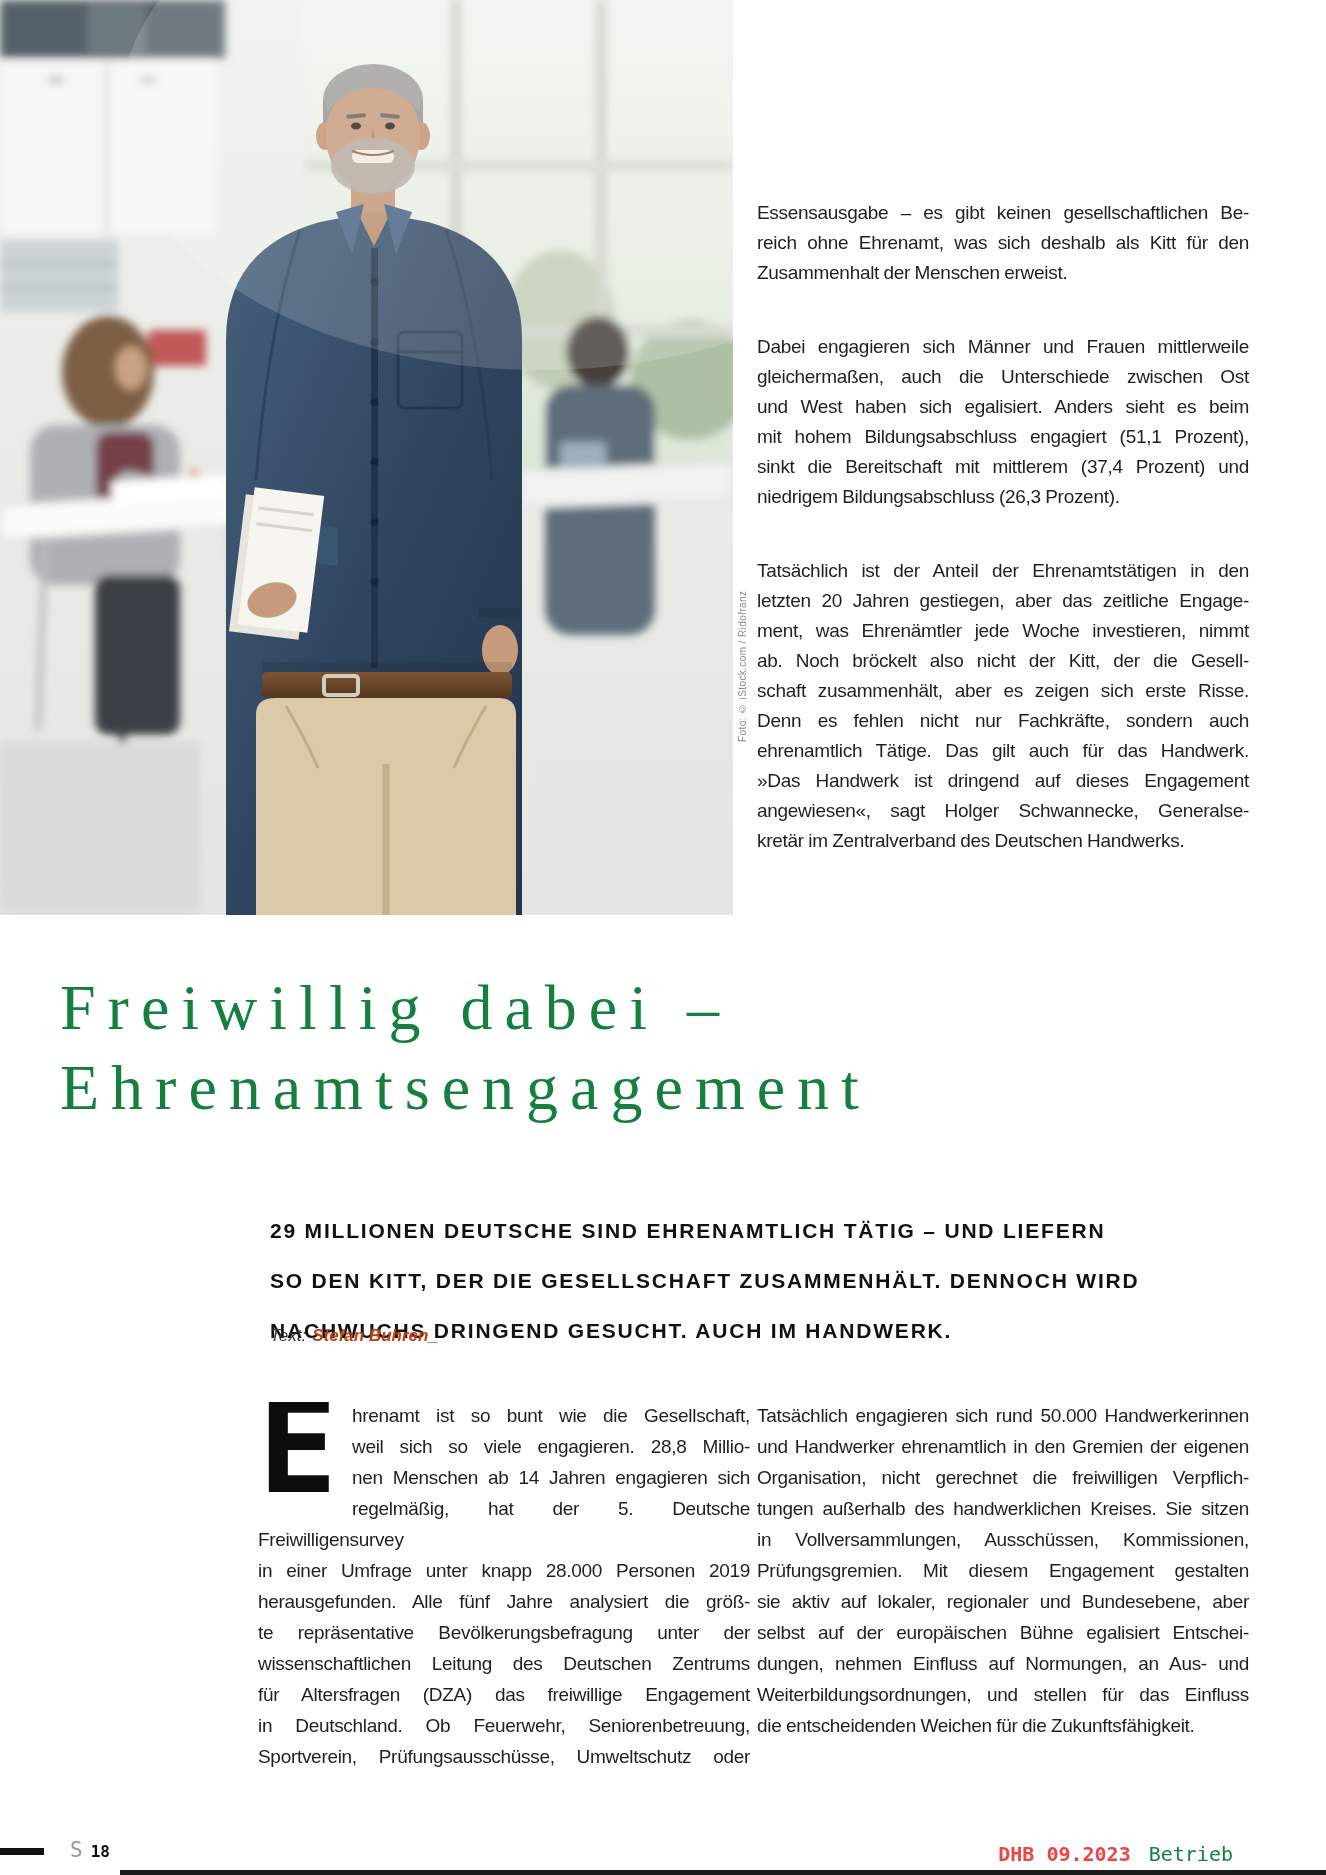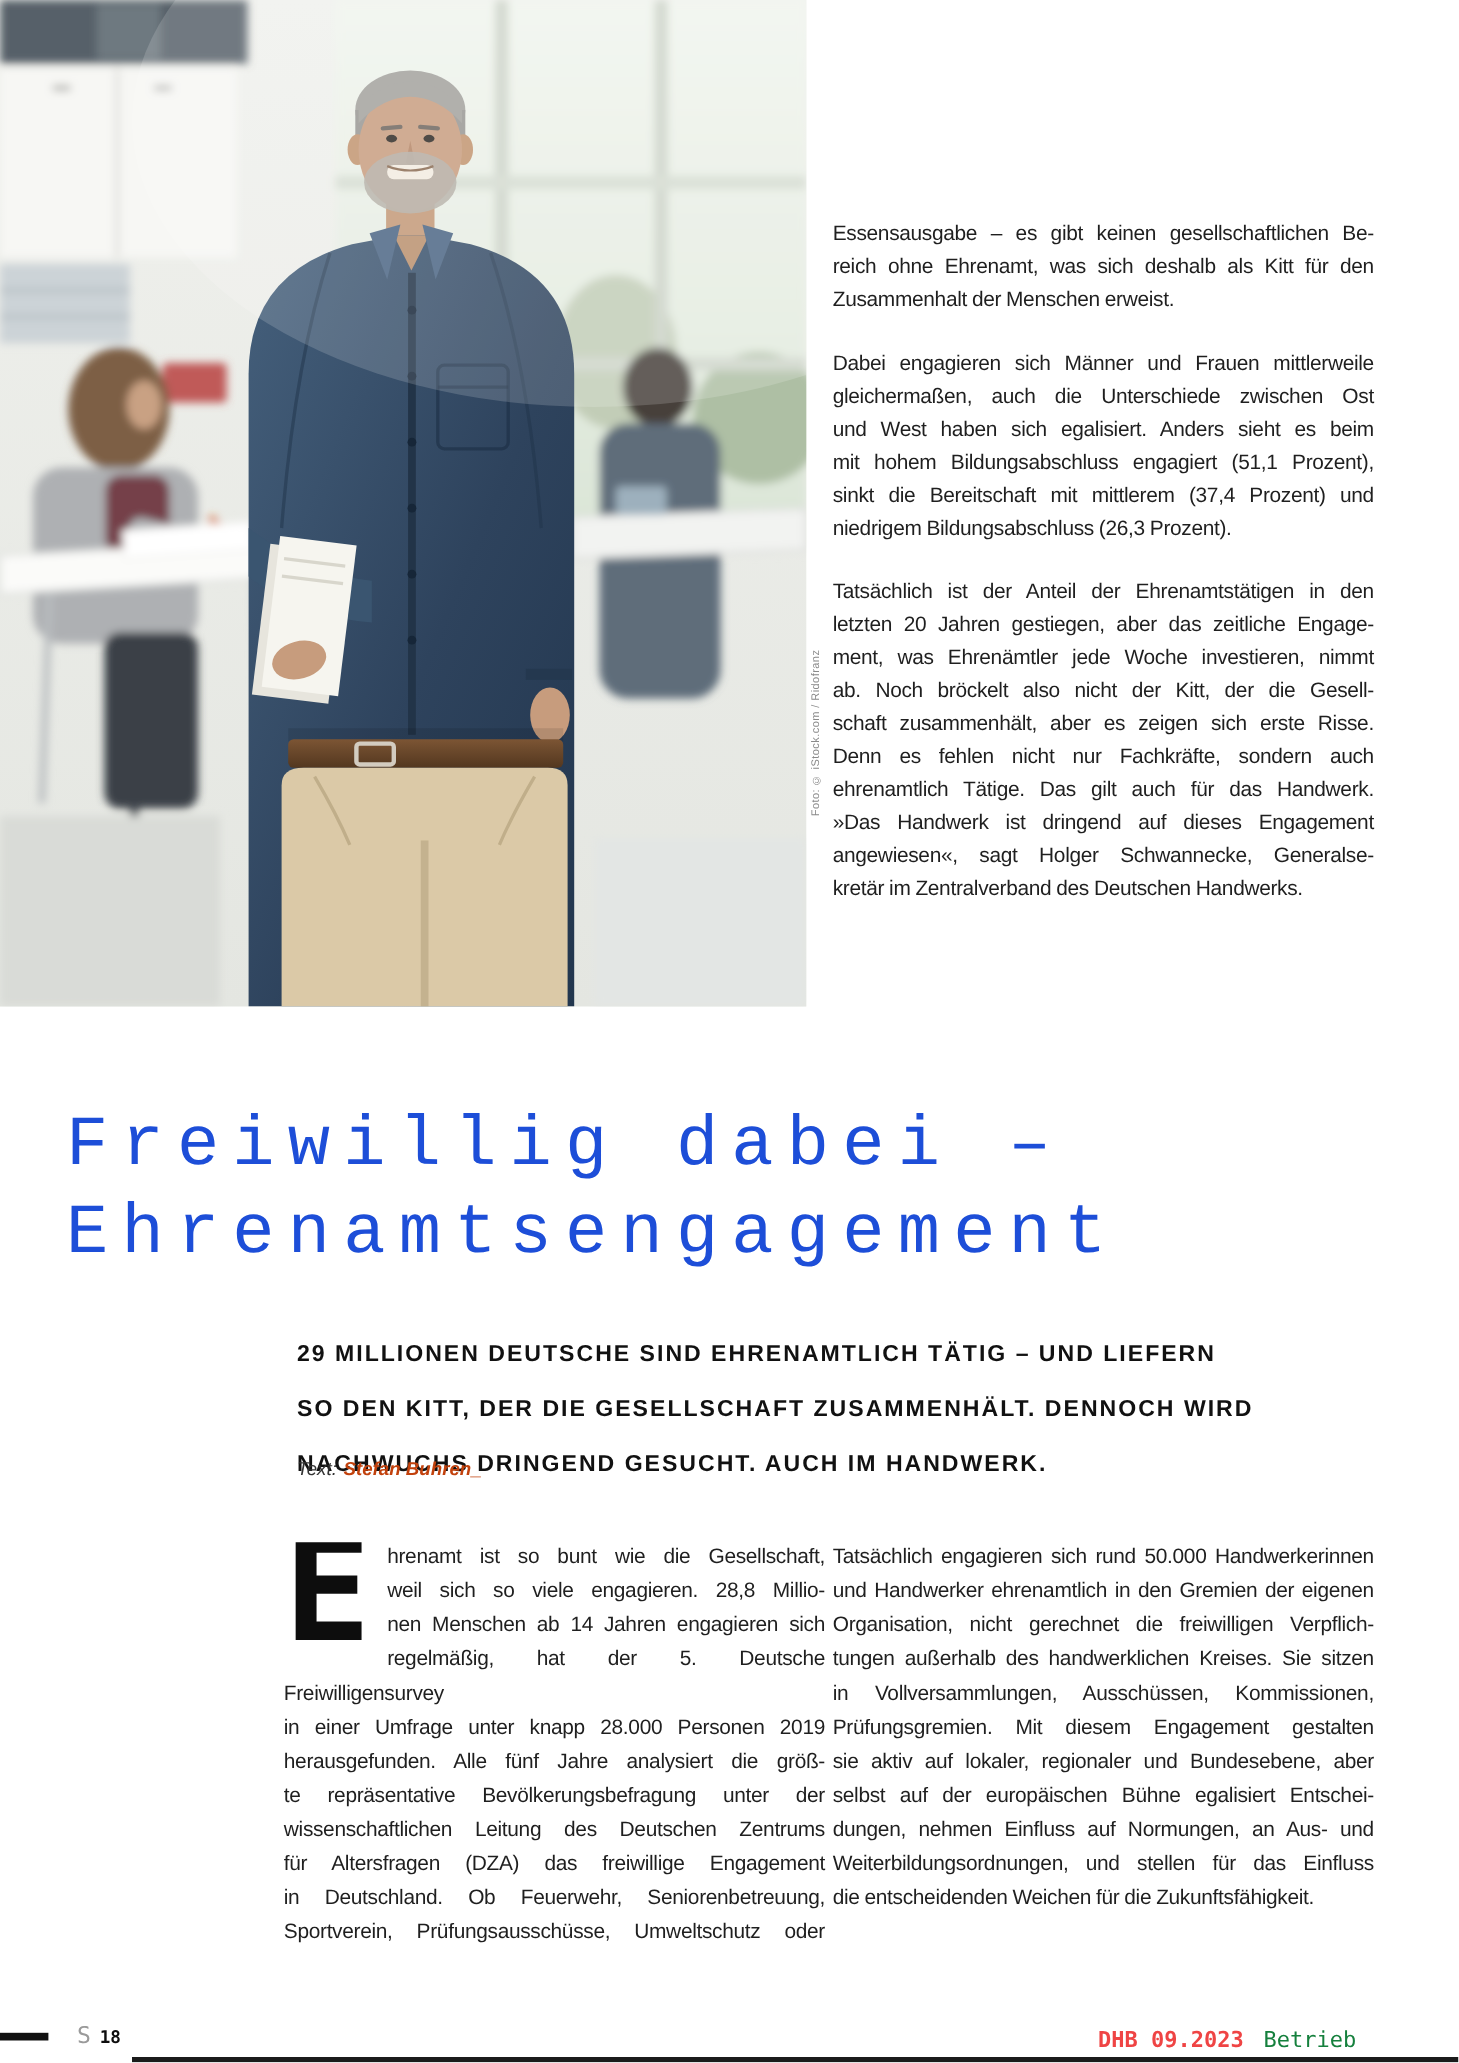--- a/index.html
+++ b/index.html
@@ -11,26 +11,26 @@
   .photo svg{display:block;}
   .photo-credit{position:absolute;left:737px;top:592px;height:150px;
         writing-mode:vertical-rl;transform:rotate(180deg);
         font-size:10px;color:#8a8a8a;letter-spacing:.4px;white-space:nowrap;}
 
   
   .intro{position:absolute;left:757px;top:198px;width:492px;
         font-size:19px;line-height:30px;letter-spacing:-.3px;word-spacing:-.5px;color:#1f1f1f;}
   .jline{text-align:justify;text-align-last:justify;}
   .jline.end{text-align-last:left;}
-  .para + .para{margin-top:28px;}
+  .para + .para{margin-top:44px;}
 
   
   .headline{position:absolute;left:60px;top:968px;width:1200px;
-        font-family:Liberation Mono, monospace;font-size:64px;line-height:80px;
-        letter-spacing:12px;color:#1d4ed8;white-space:nowrap;margin-top:34px;}
+        font-family:Liberation Serif, serif;font-size:64px;line-height:80px;
+        letter-spacing:12px;color:#15803d;white-space:nowrap;}
 
   
   .standfirst{position:absolute;left:270px;top:1206px;width:870px;
         font-weight:bold;font-size:21px;letter-spacing:1.8px;color:#111;}
   .standfirst .line{line-height:50px;}
 
   
   .byline{position:absolute;left:270px;top:1326px;font-style:italic;font-size:17px;color:#333;}
   .byline .author{font-weight:bold;color:#c2410c;margin-left:6px;}
 

